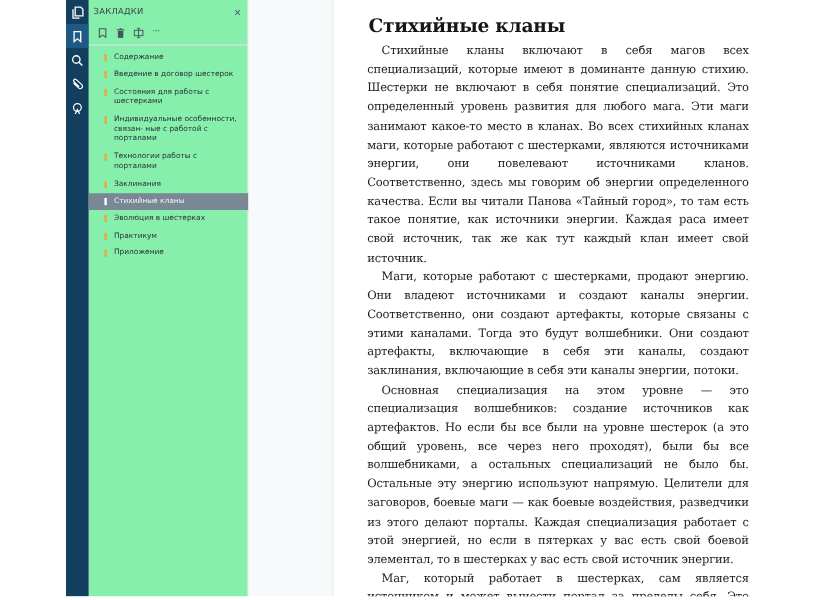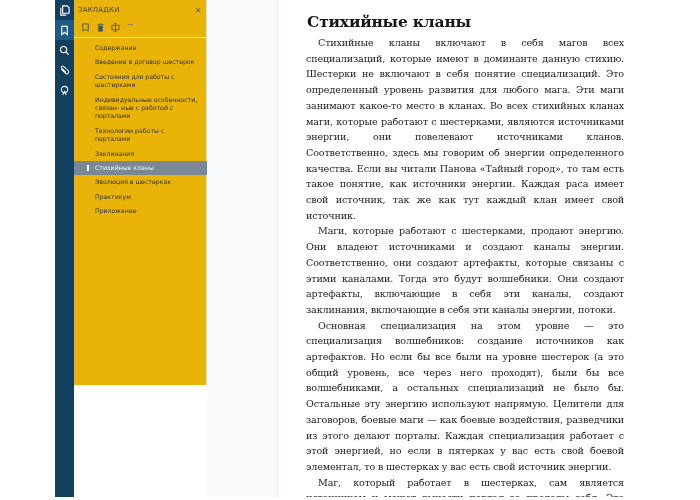--- a/index.html
+++ b/index.html
@@ -6,21 +6,21 @@
     html, body { width: 700px; height: 500px; overflow: hidden; background: #ffffff; }
     body { position: relative; font-family: "DejaVu Sans", sans-serif; }
 
     .left-margin { position: absolute; left: 0; top: 0; width: 55px; height: 500px; background: #ffffff; }
 
     .icon-rail { position: absolute; left: 55px; top: 0; width: 19px; height: 497px; background: #123f5e; }
     .rail-btn { position: absolute; left: 0; width: 19px; height: 20px; display: flex; align-items: center; justify-content: center; }
     .rail-btn.active { background: #1e5a85; }
     .rail-btn svg { width: 11px; height: 11px; }
 
-    .panel { position: absolute; left: 74px; top: 0; width: 133px; height: 385px; background: #eab308; border-right: 1px solid #dfe3e8; padding-left: 16px; }
+    .panel { position: absolute; left: 74px; top: 0; width: 133px; height: 497px; background: #86efac; border-right: 1px solid #dfe3e8; padding-left: 16px; }
     .panel-header { position: absolute; left: 4px; top: 4px; width: 125px; height: 12px; display: flex; align-items: center; justify-content: space-between; }
     .panel-title { font-size: 7px; color: #3a3f45; letter-spacing: 0.2px; }
     .close-btn { width: 10px; height: 10px; display: flex; align-items: center; justify-content: center; font-size: 8px; color: #5a6068; cursor: pointer; }
 
     .toolbar { position: absolute; left: 6px; top: 20px; height: 14px; display: flex; align-items: center; gap: 5px; }
     .tool-btn { width: 10px; height: 12px; display: flex; align-items: center; justify-content: center; }
     .tool-btn svg { width: 9px; height: 9px; }
     .tool-more { font-size: 8px; color: #5a6068; line-height: 8px; letter-spacing: -0.5px; margin-top: -3px; }
 
     .bm-list { position: absolute; left: 0; top: 37px; width: 133px; border-top: 1px solid #dde1e6; padding-top: 3px; }

